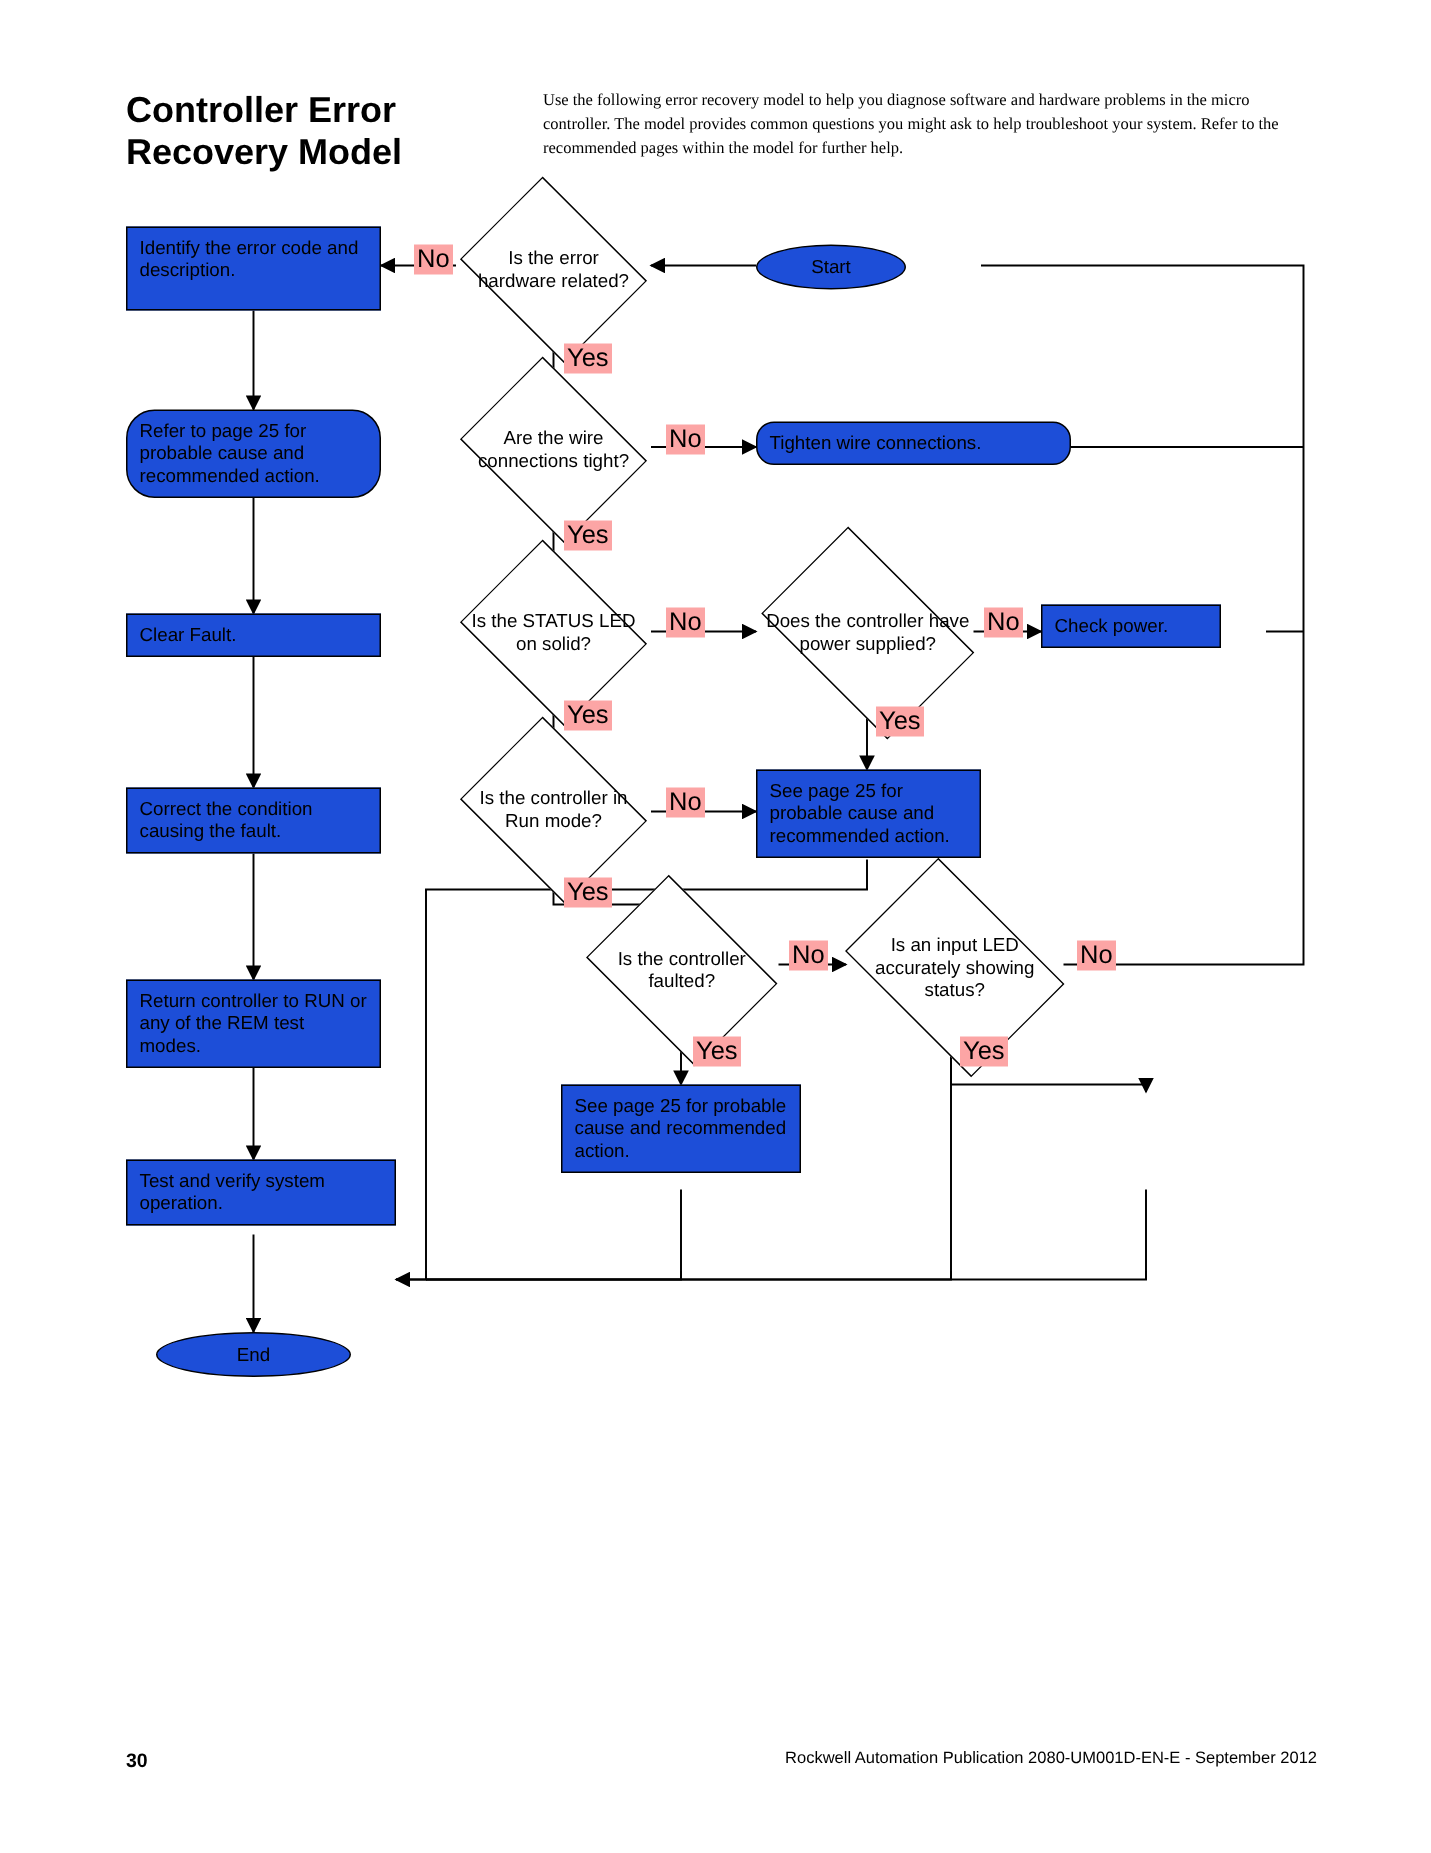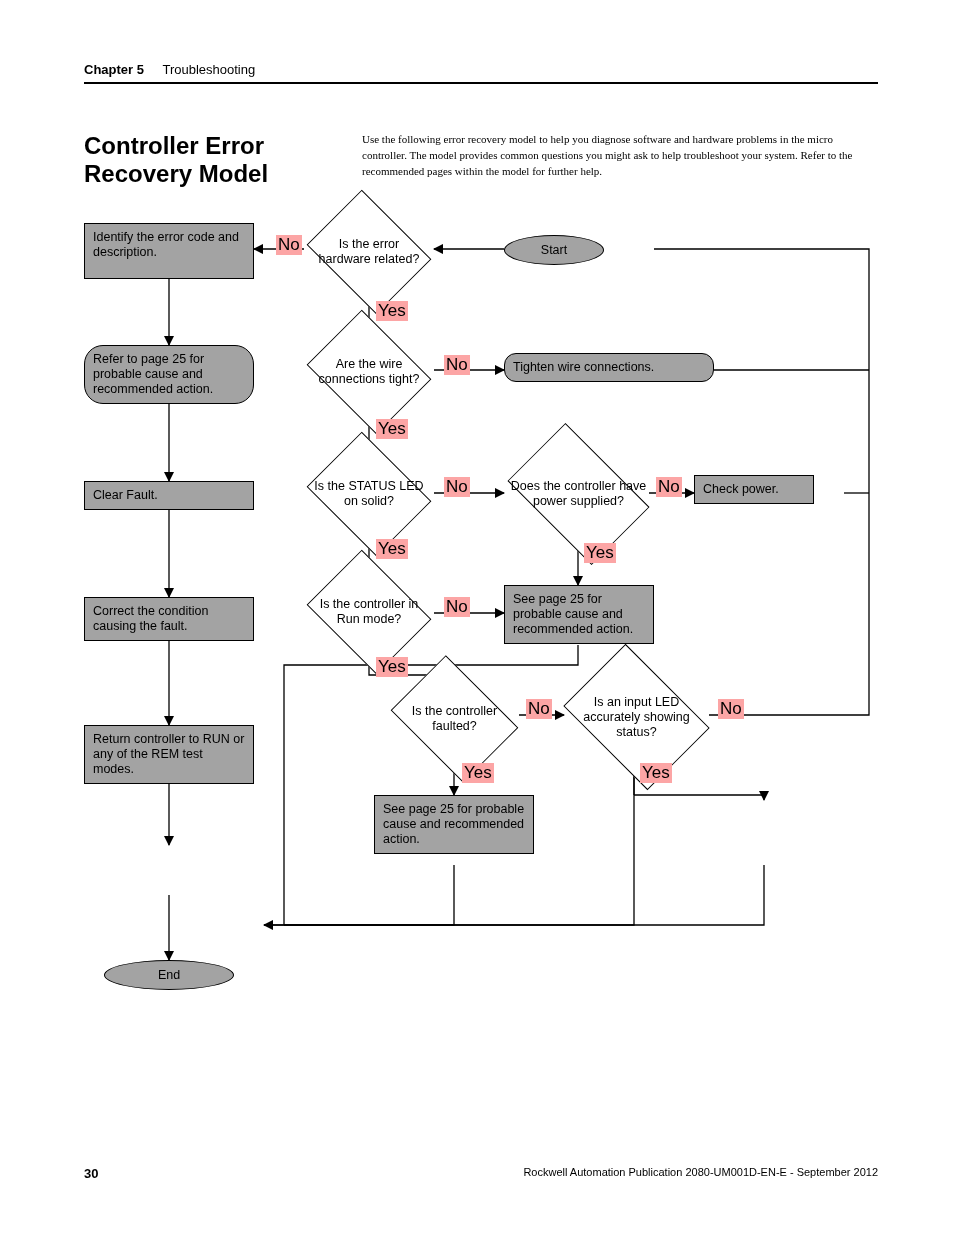--- a/index.html
+++ b/index.html
@@ -36,21 +36,21 @@
   .chart-area {
     position: relative;
     width: 800px;
     height: 800px;
     margin-top: 6px;
   }
   .box, .diamond, .terminator {
     position: absolute;
     font-size: 12.5px;
     line-height: 1.2;
-    background: #a3a3a3;
+    background: #1d4ed8;
   }
   .box {
     border: 1px solid #000;
     padding: 6px 8px;
   }
   .diamond-wrap { position: absolute; }
   .diamond-shape {
     position: absolute; inset: 0;
     border: 1px solid #000;
     transform: rotate(45deg) scaleX(0.82);
@@ -76,24 +76,20 @@
     left: 84px; right: 76px;
     display: flex; justify-content: space-between;
     font-size: 11px;
   }
   .footer .pg { font-weight: bold; font-size: 13px; }
 </style>
 </head>
 <body>
 
 <div class="page">
-  <div class="header-line">
-    <span class="chapter-label">Chapter 5</span>
-    <span class="chapter-title">Troubleshooting</span>
-  </div>
 
   <div class="section-row">
     <div class="section-title">Controller Error Recovery Model</div>
     <div class="section-body">Use the following error recovery model to help you diagnose software and hardware problems in the micro controller. The model provides common questions you might ask to help troubleshoot your system. Refer to the recommended pages within the model for further help.</div>
   </div>
 
   <div class="chart-area">
 
     <svg class="lines" viewBox="0 0 800 800">
       <defs>
@@ -184,20 +180,21 @@
     <div class="diamond-wrap" style="left:480px; top:468px; width:145px; height:88px;">
       <div class="diamond-shape"></div>
         <div class="diamond-text">Is an input LED accurately showing status?</div>
     </div>
 
     <div class="box" style="left:0; top:18px; width:170px; height:56px;">Identify the error code and description.</div>
     <div class="box" style="left:0; top:140px; width:170px;border-radius:19px;">Refer to page 25 for probable cause and recommended action.</div>
     <div class="box" style="left:0; top:276px; width:170px;">Clear Fault.</div>
     <div class="box" style="left:0; top:392px; width:170px;">Correct the condition causing the fault.</div>
     <div class="box" style="left:0; top:520px; width:170px;">Return controller to RUN or any of the REM test modes.</div>
+    <div class="box" style="left:0; top:640px; width:180px;">Test and verify system operation.</div>
 
     <div class="box" style="left:420px; top:148px; width:210px;border-radius:12px;">Tighten wire connections.</div>
     <div class="box" style="left:610px; top:270px; width:120px;">Check power.</div>
     <div class="box" style="left:420px; top:380px; width:150px;">See page 25 for probable cause and recommended action.</div>
     <div class="box" style="left:290px; top:590px; width:160px;">See page 25 for probable cause and recommended action.</div>
 
     <div class="lbl" style="left:192px; top:30px;">No</div>
     <div class="lbl" style="left:292px; top:96px;">Yes</div>
     <div class="lbl" style="left:360px; top:150px;">No</div>
     <div class="lbl" style="left:292px; top:214px;">Yes</div>

